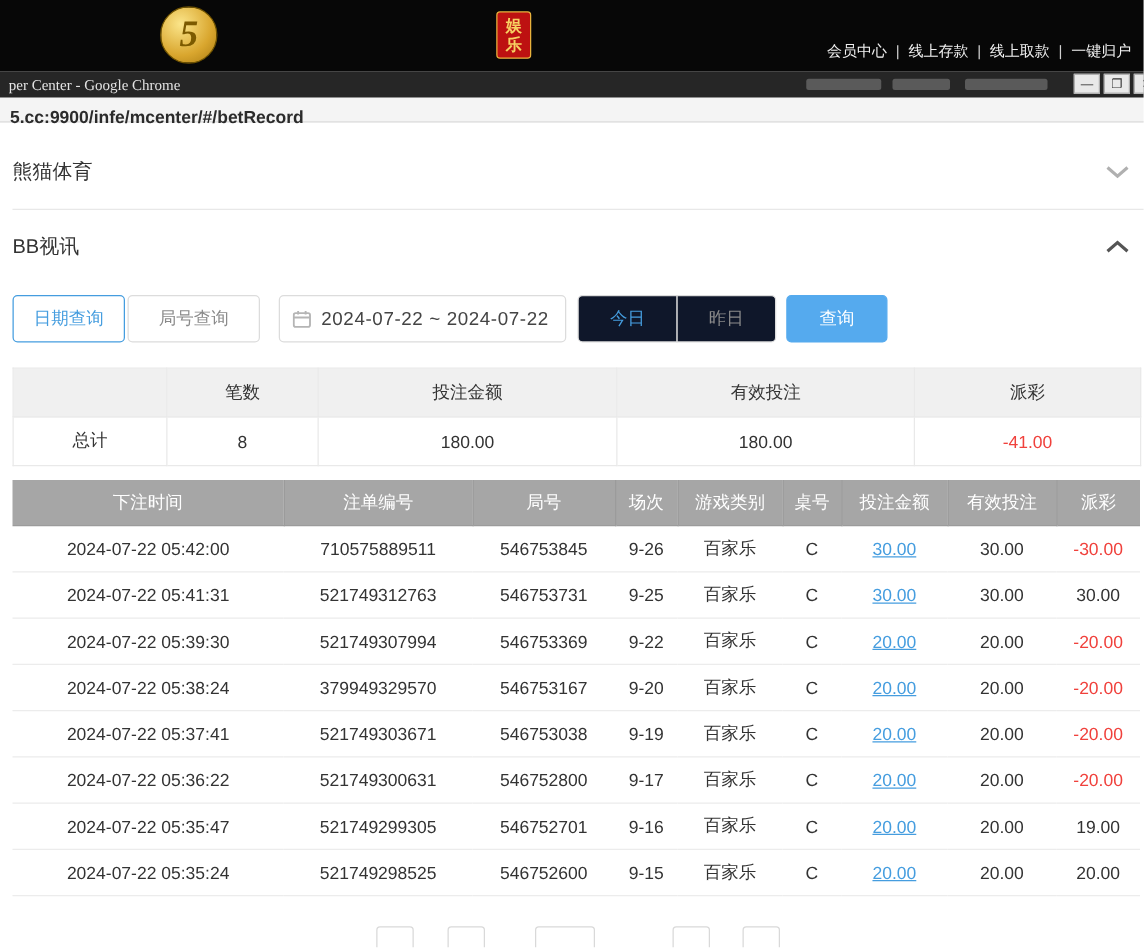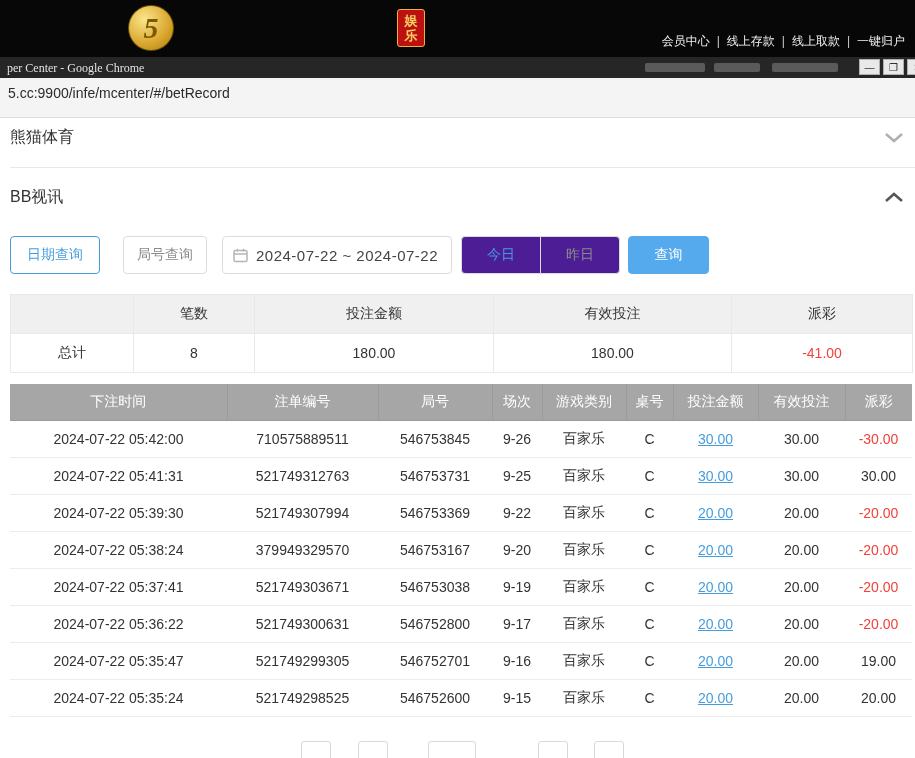--- a/index.html
+++ b/index.html
@@ -25,45 +25,45 @@
   
   .titlebar { position:absolute; left:0; top:57px; width:915px; height:21px; background:#262626; z-index:4; }
   .titlebar .wtitle { position:absolute; left:7px; top:4px; font-size:12px; color:#e3e3e3;font-family:Liberation Serif, serif; }
   .redacted { position:absolute; top:6px; height:9px; background:#5a5a5a; border-radius:2px; }
   .r1 { left:645px; width:60px; } .r2 { left:714px; width:46px; } .r3 { left:772px; width:66px; }
   .winbtn { position:absolute; top:2px; width:21px; height:16px; background:#e9e9e9; border:1px solid #b0b0b0;
             font-size:10px; color:#333; display:flex; align-items:center; justify-content:center; cursor:pointer; }
   .wb-min { left:859px; } .wb-max { left:883px; } .wb-close { left:907px; }
 
   
-  .urlbar { position:absolute; left:0; top:78px; width:915px; height:40px; background:#f4f4f4;
-            border-bottom:1px solid #dcdcdc; z-index:3; }
+  .urlbar { position:absolute; left:0; top:78px; width:915px; height:20px; background:#f4f4f4;
+            border-bottom:1px solid #dcdcdc; z-index:3;font-weight:bold; }
   .urlbar .url { position:absolute; left:8px; top:7px; font-size:14px; color:#2b2b2b; }
 
   
   .page { position:absolute; left:0; top:108px; width:915px; height:650px; background:#fff; overflow:hidden;padding-left:18px; }
   .page-inner { width:962px; margin-left:-28px; padding:0 20px; }
 
   .section { height:60px; display:flex; align-items:center; justify-content:space-between;
              border-bottom:1px solid #e8e8e8; cursor:pointer; }
   .section.expanded { border-bottom:none; height:58px; }
   .section .slabel { font-size:16px; color:#333; }
   .section .chev { margin-right:28px; display:flex; align-items:center; }
 
   .filters { display:flex; align-items:center; margin-top:10px; height:38px; }
   .btn { height:38px; border-radius:4px; background:#fff; font-size:14px; display:flex;
          align-items:center; justify-content:center; cursor:pointer; }
   .btn-date-query { width:90px; border:1px solid #459ddf; color:#459ddf; }
-  .btn-round-query { width:84px; margin-left:23px; border:1px solid #dcdcdc; color:#8a8a8a; }
+  .btn-round-query { width:106px; margin-left:2px; border:1px solid #dcdcdc; color:#8a8a8a; }
   .datepicker { width:230px; margin-left:15px; height:38px; border:1px solid #dcdcdc; border-radius:4px;
                 display:flex; align-items:center; padding:0 10px; color:#444; font-size:15px;
                 letter-spacing:.5px; cursor:pointer; background:#fff; }
   .cal-icon { margin-right:8px; display:flex; }
   .quick-group { display:flex; margin-left:9px; }
-  .qbtn { width:80px; height:38px; border:1px solid #dcdcdc; background:#4c1d95; color:#8a8a8a; font-size:14px;
+  .qbtn { width:80px; height:38px; border:1px solid #dcdcdc; background:#0f172a; color:#8a8a8a; font-size:14px;
           display:flex; align-items:center; justify-content:center; margin-left:-1px; cursor:pointer; }
   .qbtn:first-child { border-radius:4px 0 0 4px; margin-left:0; }
   .qbtn:last-child { border-radius:0 4px 4px 0; }
   .qbtn.active { color:#459ddf; position:relative; z-index:1; }
   .btn-search { width:81px; margin-left:8px; background:#55aaee; border:1px solid #55aaee; color:#fff; }
 
   table { border-collapse:collapse; table-layout:fixed; width:902px; font-size:14px; color:#333; }
   .summary-table { margin-top:20px; }
   .summary-table td { border:1px solid #e9e9e9; text-align:center; height:39px; }
   .summary-table tr.shead td { background:#f0f0f0; }

